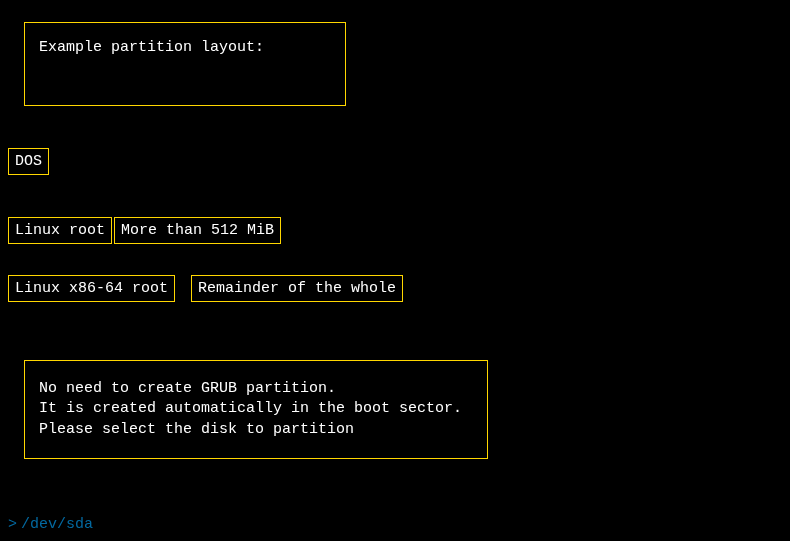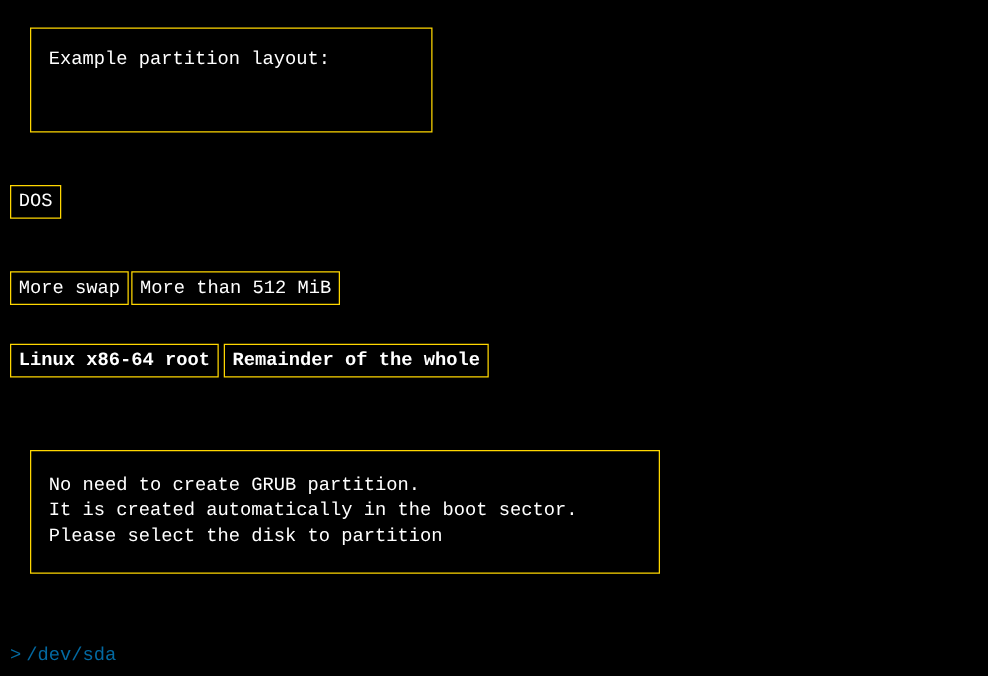--- a/index.html
+++ b/index.html
@@ -42,28 +42,27 @@
     }
     .row1 .box {
       margin-right: 2px;
     }
     .row2 {
       position: absolute;
       top: 275px;
       left: 8px;
     }
     .row2 .box {
-      margin-right: 4px;
-      font-weight: bold;
+      margin-right: 16px;
     }
     .info-box {
       position: absolute;
       top: 360px;
       left: 24px;
-      width: 504px;
+      width: 464px;
       padding: 18px 14px;
       line-height: 1.35;
     }
     .warning {
       color: #cc0000;
     }
     .prompt-line {
       position: absolute;
       bottom: 8px;
       left: 8px;
@@ -79,21 +78,21 @@
 <div class="box header-box">
   <span>Example partition layout:</span>
 </div>
 
 <div class="box dos-box">
   <span>DOS</span>
 </div>
 
 <div class="row1">
   <div class="box">
-    <span>More swap</span>
+    <span>Linux root</span>
   </div><div class="box">
     <span>More than 512 MiB</span>
   </div>
 </div>
 
 <div class="row2">
   <div class="box">
     <span>Linux x86-64 root</span>
   </div><div class="box">
     <span>Remainder of the whole</span>

